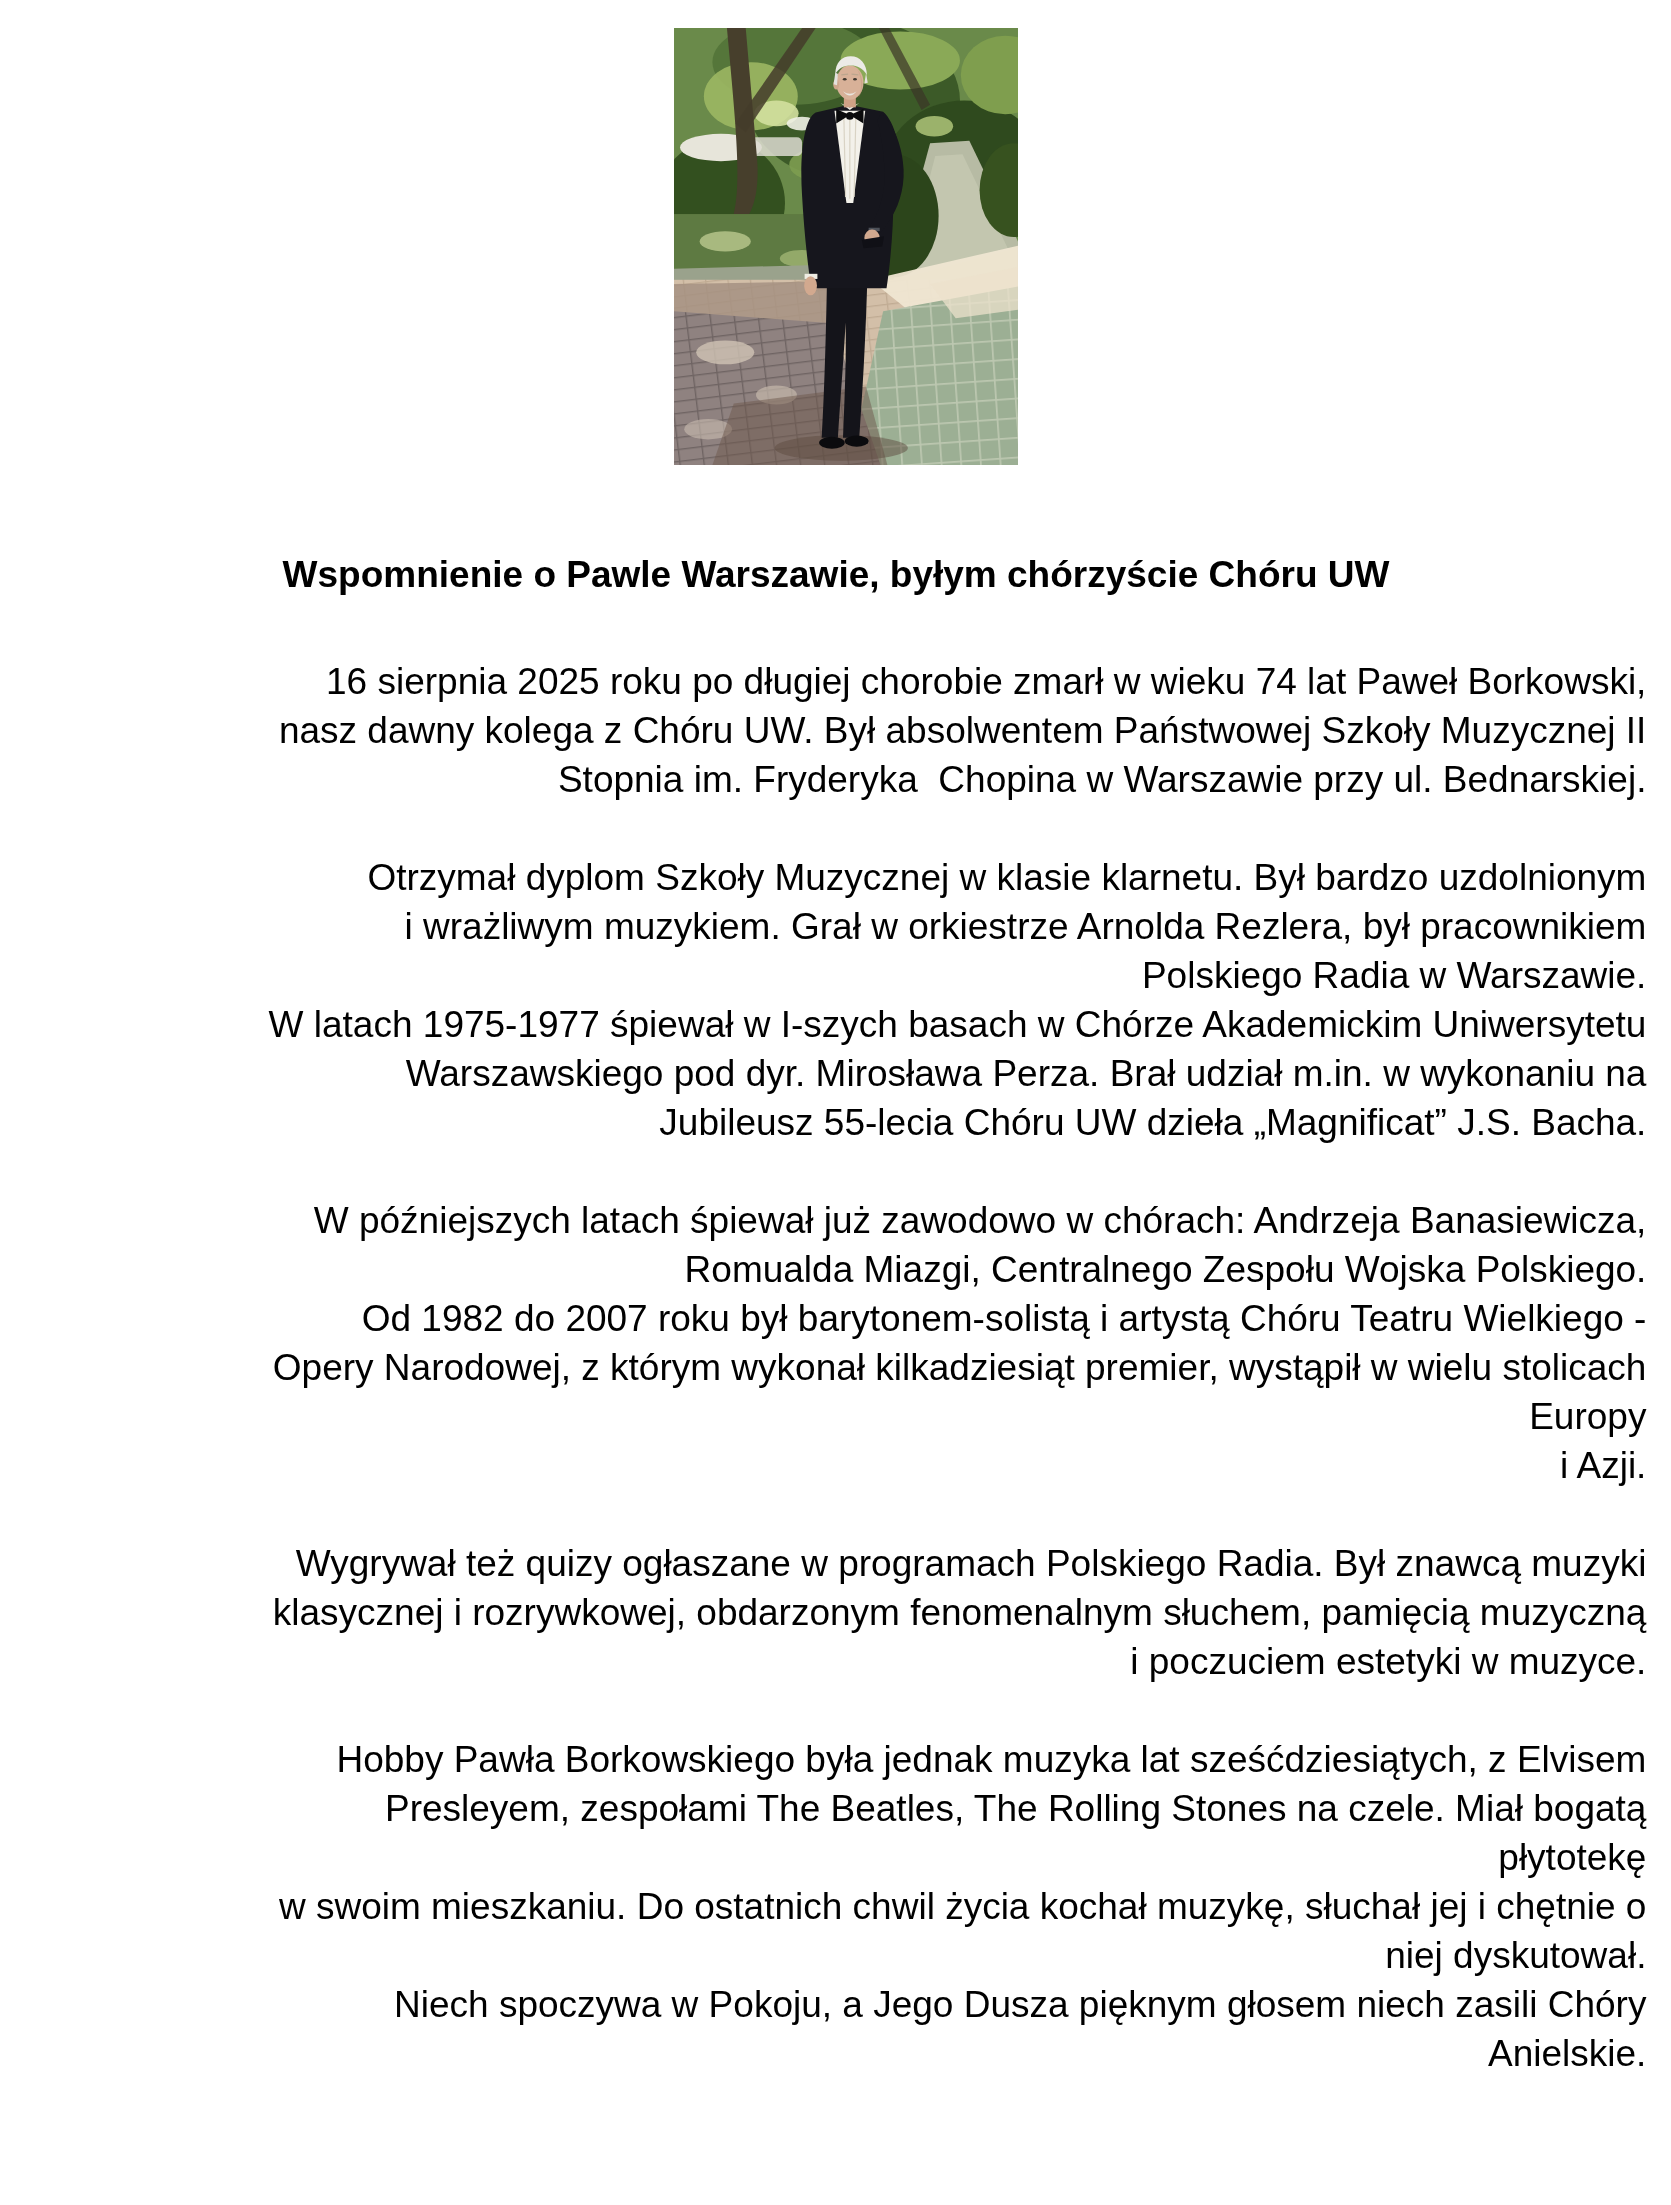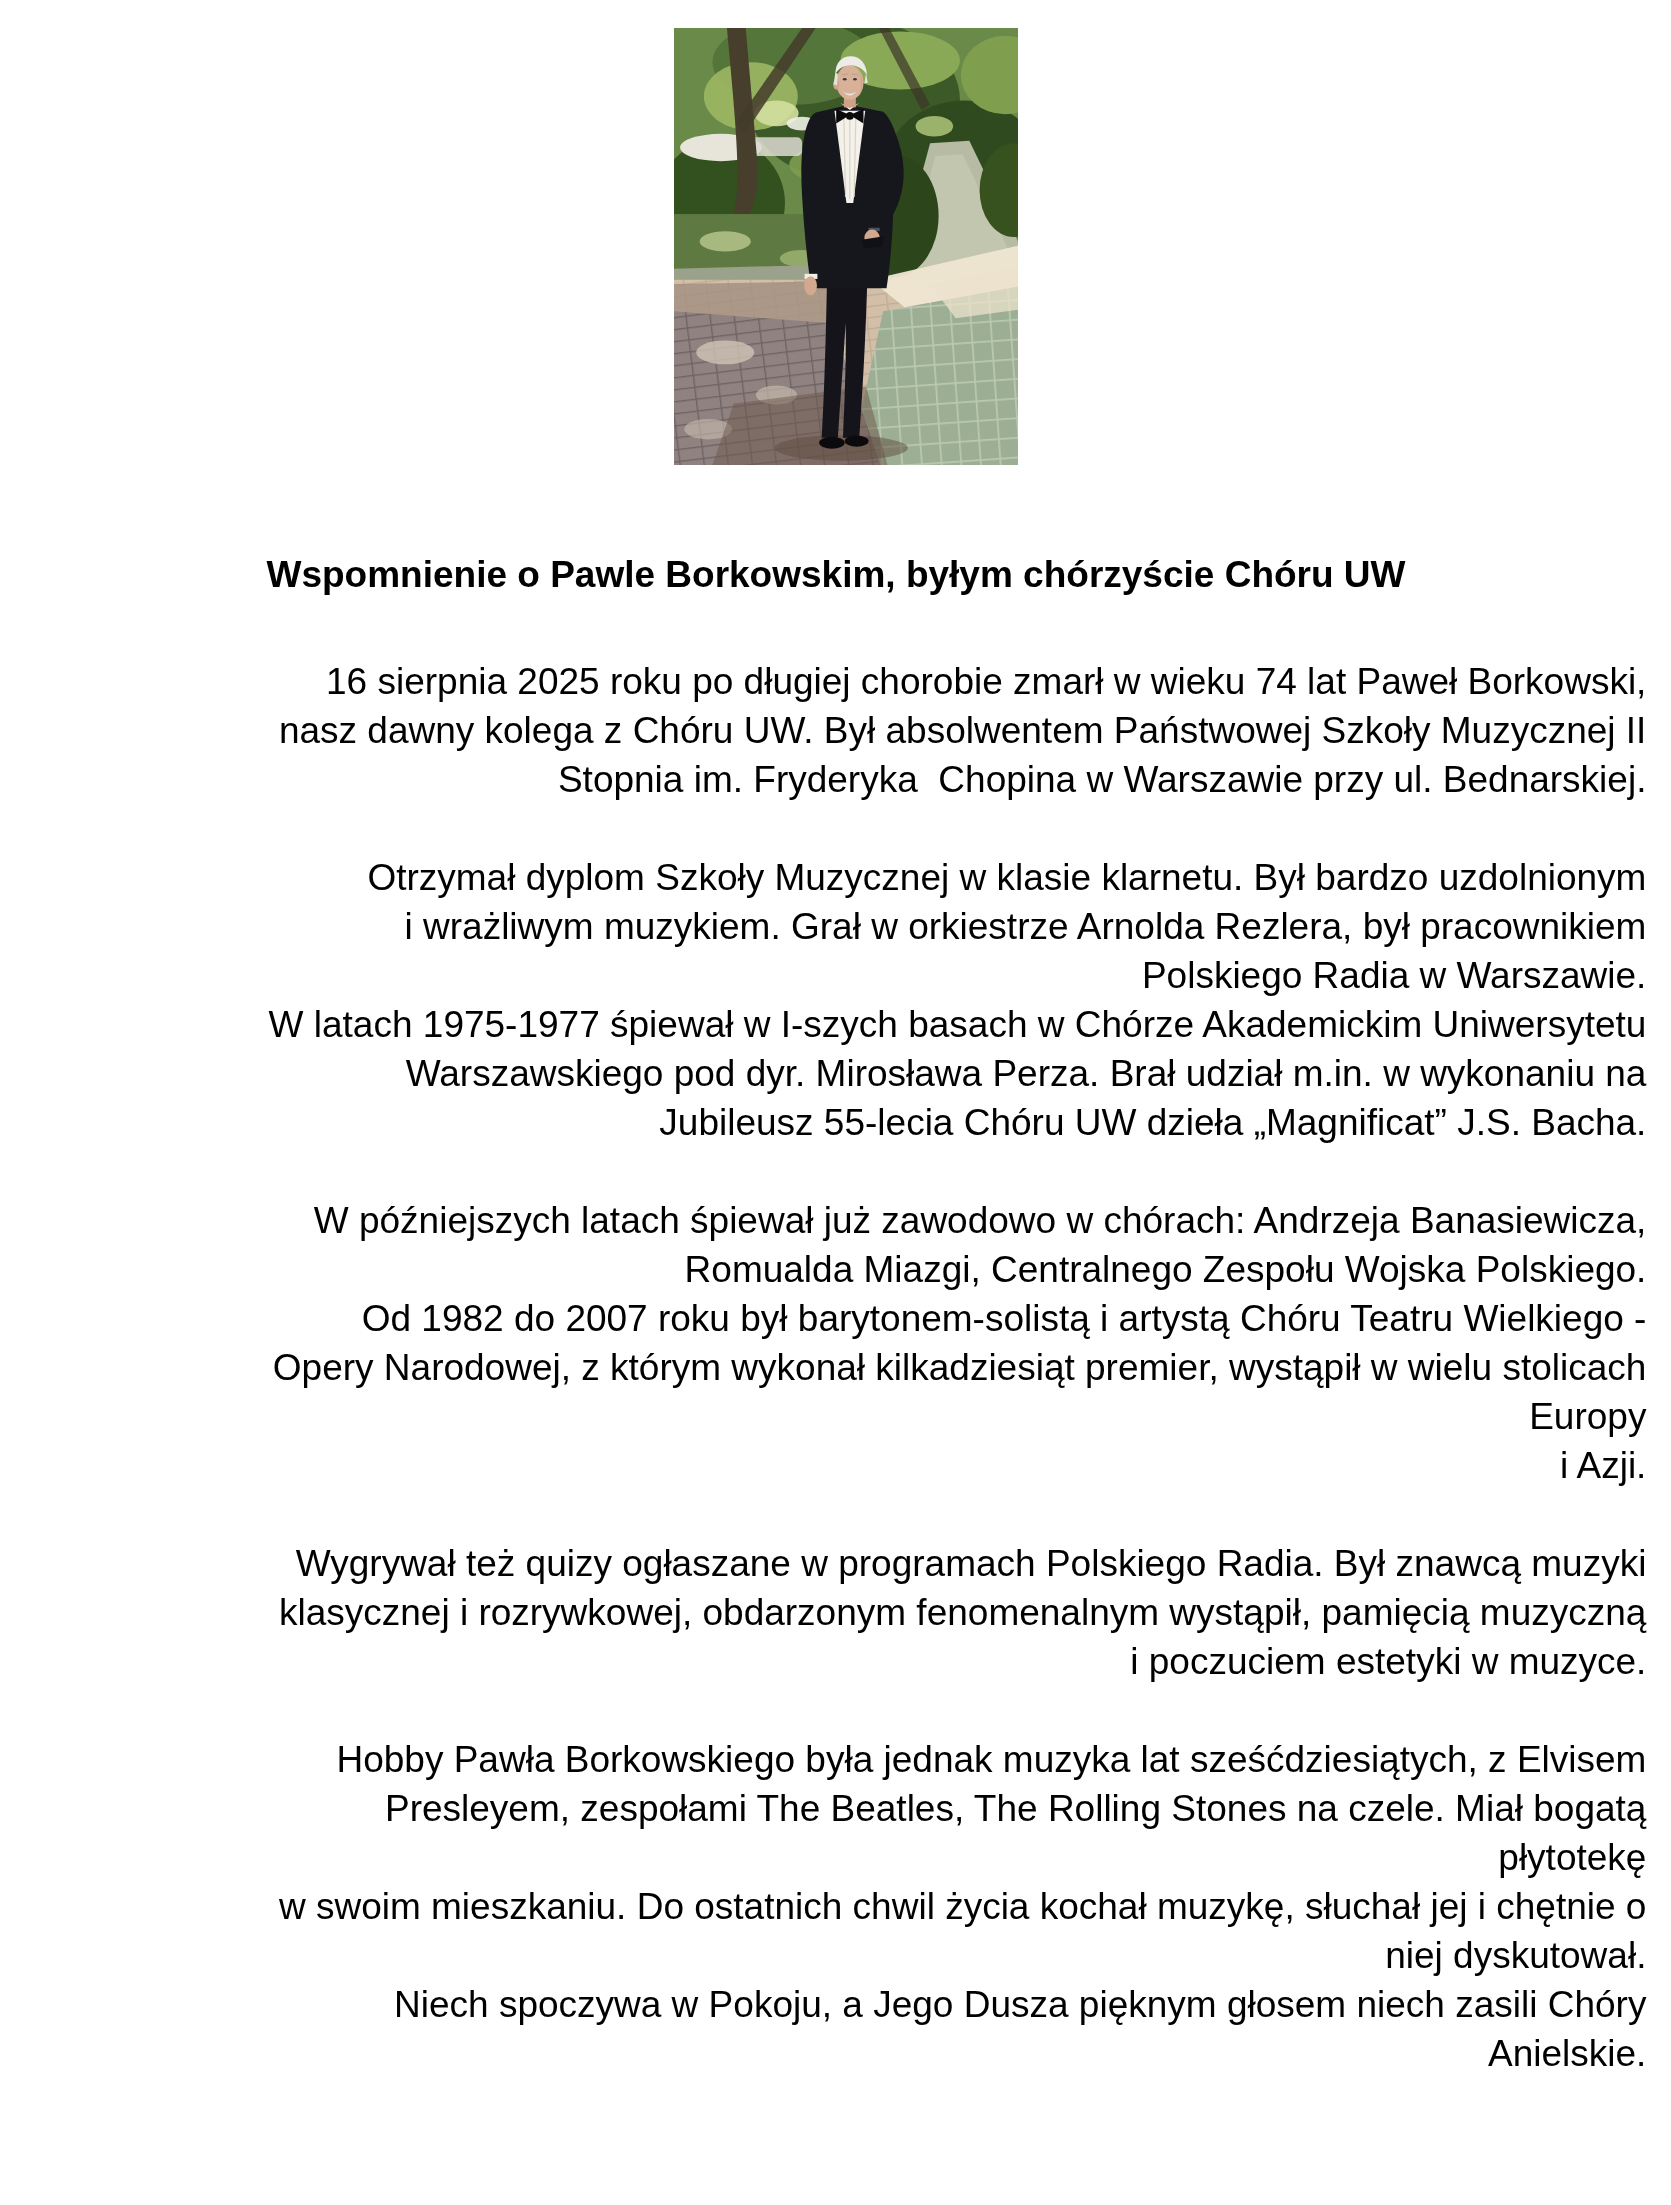--- a/index.html
+++ b/index.html
@@ -162,40 +162,40 @@
         <path d="M189,52 L187,66 L191,67 L192,54 Z M225,53 L227,64 L223,65 Z" fill="#e4e2dd"></path>
 
         <ellipse cx="200" cy="60" rx="2.2" ry="1.5" fill="#3f372f"></ellipse>
         <ellipse cx="212" cy="60" rx="2.2" ry="1.5" fill="#3f372f"></ellipse>
         <path d="M196,55 L204,54 M208,54 L216,55" stroke="#bca68e" stroke-width="1.6" fill="none"></path>
         <path d="M198,74 Q206,80 214,74 Q206,84 198,74 Z" fill="#e9e6df"></path>
       </g>
     </svg>
   </figure>
 
-  <div class="title">Wspomnienie o Pawle Borkowskim, byłym chórzyście Chóru UW</div>
+  <div class="title">Wspomnienie o Pawle Warszawie, byłym chórzyście Chóru UW</div>
 
   <div class="content">
     <p>16 sierpnia 2025 roku po długiej chorobie zmarł w wieku 74 lat Paweł Borkowski,
 nasz dawny kolega z Chóru UW. Był absolwentem Państwowej Szkoły Muzycznej II
 Stopnia im. Fryderyka  Chopina w Warszawie przy ul. Bednarskiej.</p>
     <p>Otrzymał dyplom Szkoły Muzycznej w klasie klarnetu. Był bardzo uzdolnionym
 i wrażliwym muzykiem. Grał w orkiestrze Arnolda Rezlera, był pracownikiem
 Polskiego Radia w Warszawie.
 W latach 1975-1977 śpiewał w I-szych basach w Chórze Akademickim Uniwersytetu
 Warszawskiego pod dyr. Mirosława Perza. Brał udział m.in. w wykonaniu na
 Jubileusz 55-lecia Chóru UW dzieła „Magnificat” J.S. Bacha.</p>
     <p>W późniejszych latach śpiewał już zawodowo w chórach: Andrzeja Banasiewicza,
 Romualda Miazgi, Centralnego Zespołu Wojska Polskiego.
 Od 1982 do 2007 roku był barytonem-solistą i artystą Chóru Teatru Wielkiego -
 Opery Narodowej, z którym wykonał kilkadziesiąt premier, wystąpił w wielu stolicach
 Europy
 i Azji.</p>
     <p>Wygrywał też quizy ogłaszane w programach Polskiego Radia. Był znawcą muzyki
-klasycznej i rozrywkowej, obdarzonym fenomenalnym wystąpił, pamięcią muzyczną
+klasycznej i rozrywkowej, obdarzonym fenomenalnym słuchem, pamięcią muzyczną
 i poczuciem estetyki w muzyce.</p>
     <p>Hobby Pawła Borkowskiego była jednak muzyka lat sześćdziesiątych, z Elvisem
 Presleyem, zespołami The Beatles, The Rolling Stones na czele. Miał bogatą
 płytotekę
 w swoim mieszkaniu. Do ostatnich chwil życia kochał muzykę, słuchał jej i chętnie o
 niej dyskutował.
 Niech spoczywa w Pokoju, a Jego Dusza pięknym głosem niech zasili Chóry
 Anielskie.</p>
   </div>
 

